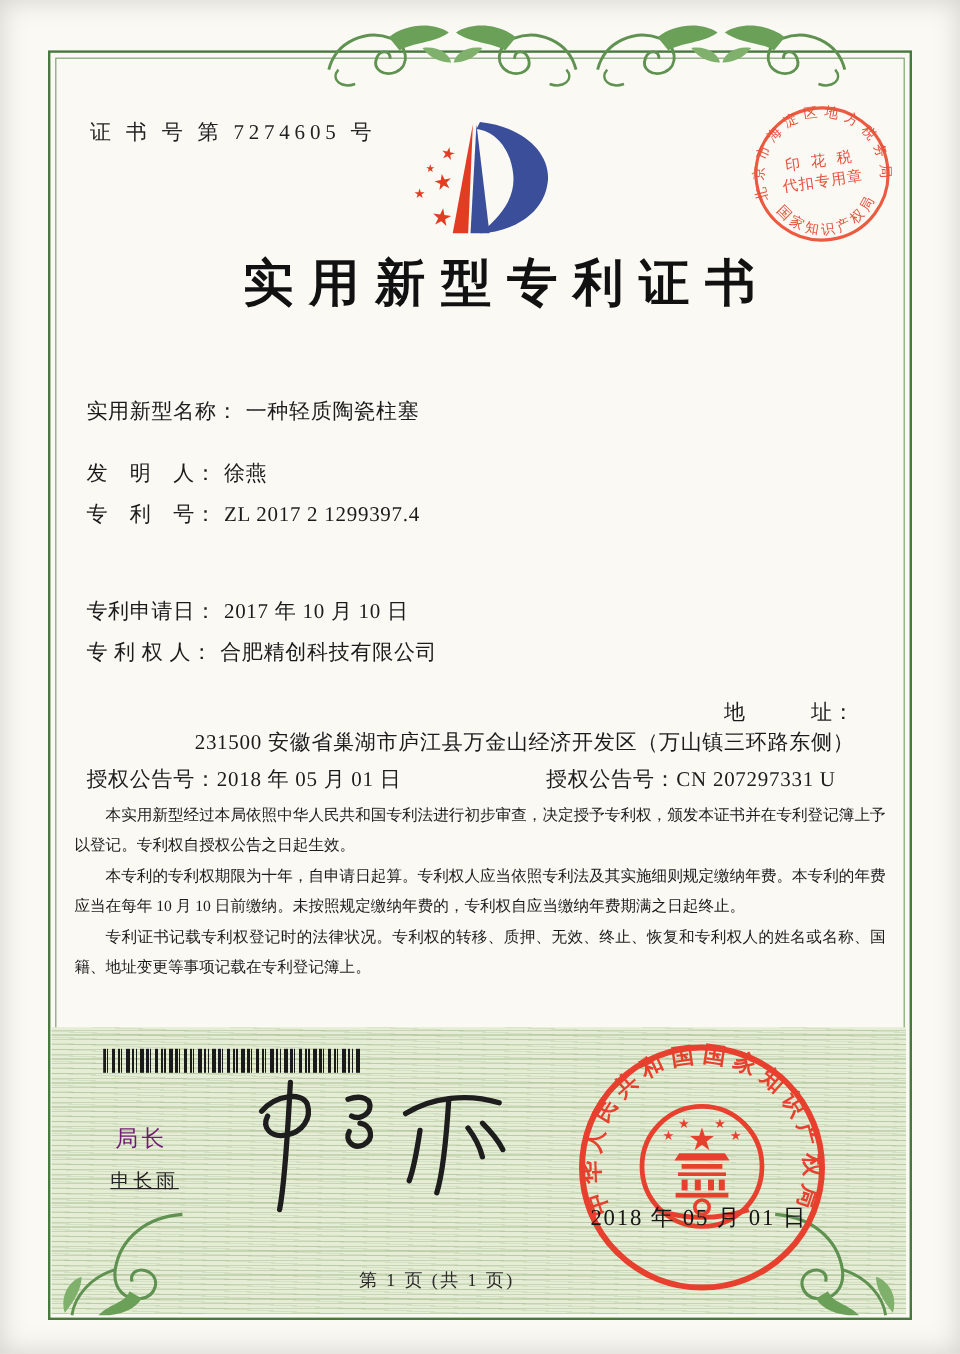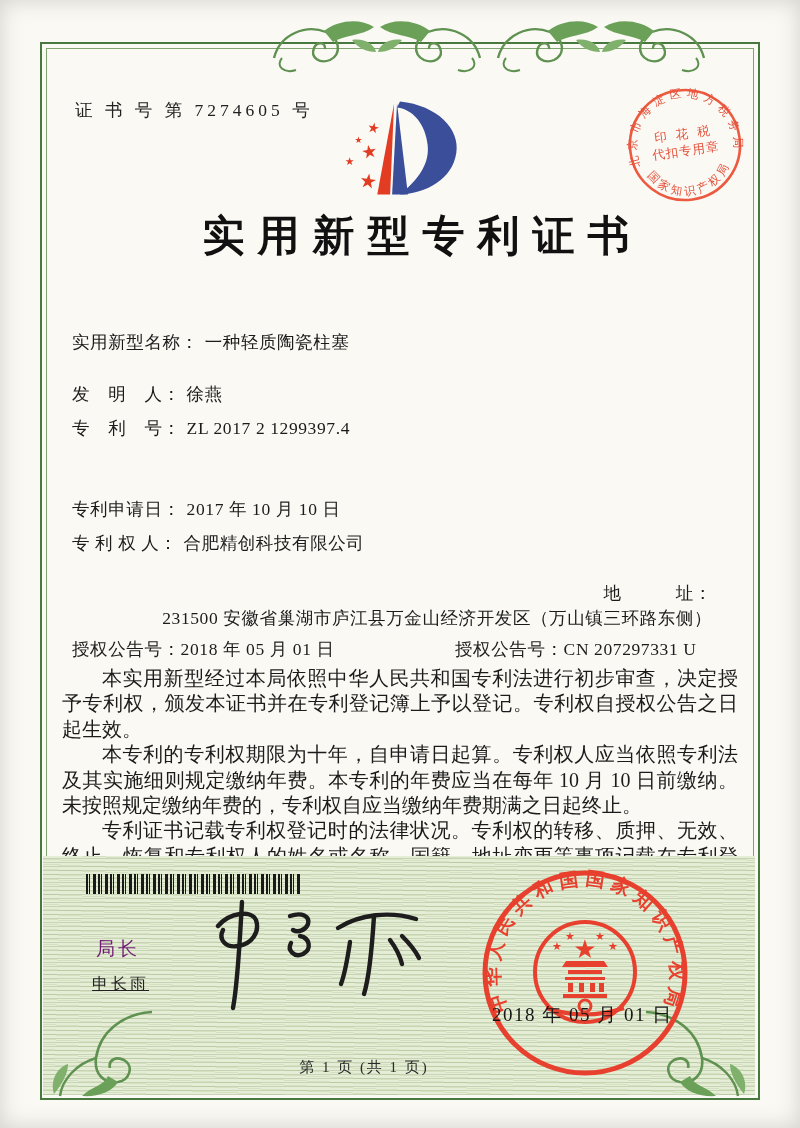--- a/index.html
+++ b/index.html
@@ -15,21 +15,21 @@
   .frame-inner{left:46px;top:48px;width:706px;height:1044px;border:1px solid #7fa470;}
   .cert-no{left:75px;top:98px;font-size:17.5px;letter-spacing:4px;color:#222;}
   .title{left:0;top:208px;width:800px;text-align:center;font-size:42px;font-weight:700;
          letter-spacing:13px;text-indent:13px;color:#111;margin-left:16px;}
   .field-row{left:72px;font-size:17.5px;letter-spacing:.6px;color:#1b1b1b;white-space:nowrap;}
   .field-row .val{margin-left:6px;}
   .field-row.addr{white-space:normal;width:640px;}
   .field-row.addr .val{display:inline-block;width:558px;vertical-align:top;line-height:27px;}
   .grant-left{left:72px;top:637px;font-size:17.5px;letter-spacing:.6px;}
   .grant-right{left:455px;top:637px;font-size:17.5px;letter-spacing:.6px;}
-  .body-text{left:62px;top:666px;width:676px;font-size:20px;line-height:25.4px;
+  .body-text{left:62px;top:666px;width:676px;font-size:13px;line-height:25.4px;
              text-align:justify;color:#1b1b1b;}
   .body-text p{margin:0;text-indent:2em;}
   
   .green-zone{left:43px;top:856px;width:712px;height:239px;
     background-color:#e6edd6;
     background-image:
       repeating-linear-gradient(0deg, rgba(122,156,92,.30) 0 1px, rgba(0,0,0,0) 1px 4px),
       repeating-linear-gradient(2.5deg, rgba(122,156,92,.16) 0 1px, rgba(0,0,0,0) 1px 5px);
   }
   .barcode{left:86px;top:874px;width:214px;height:20px;

